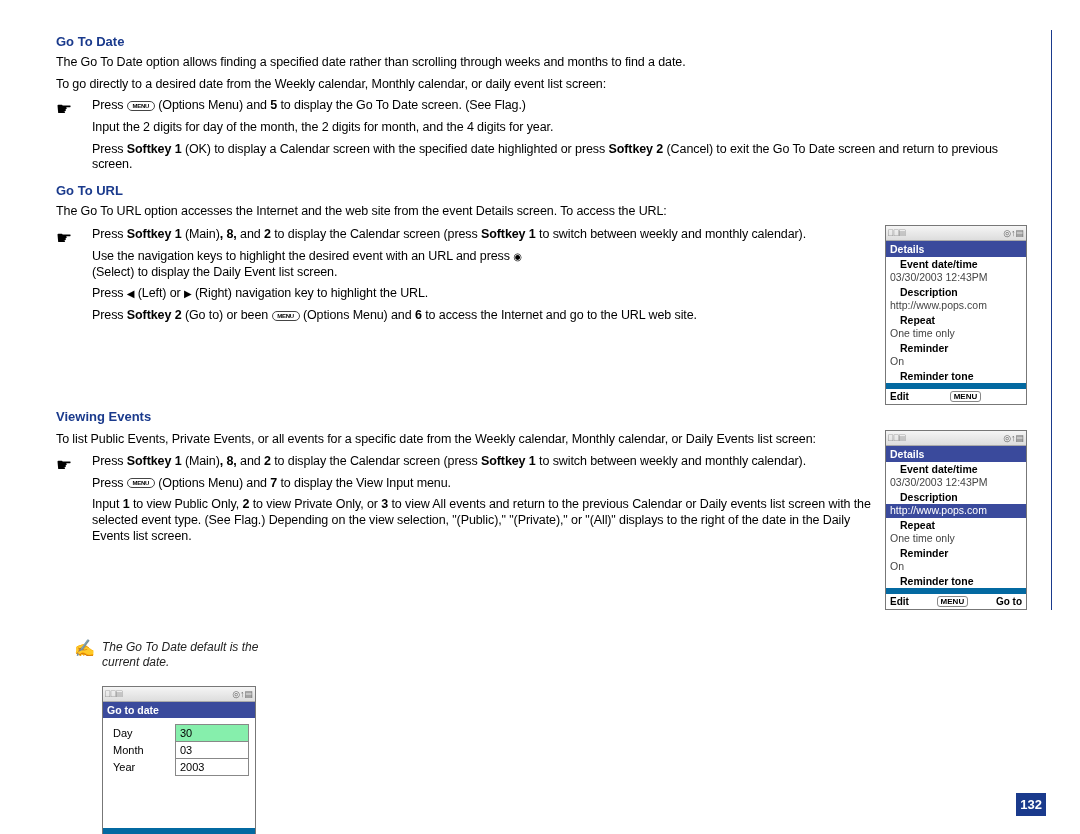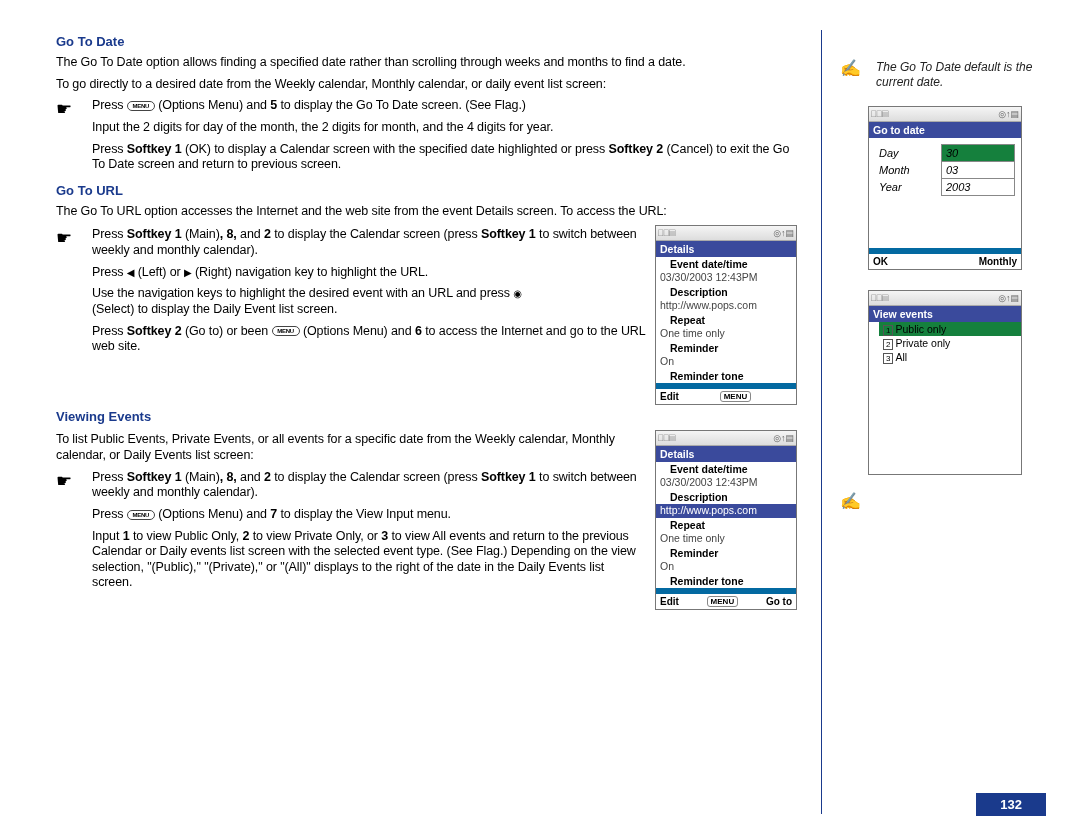--- a/index.html
+++ b/index.html
@@ -10,20 +10,21 @@
     width:1080px;
     height:834px;
     position:relative;
     box-sizing:border-box;
   }
   .page{
     display:flex;
     padding:30px 28px 20px 56px;
     box-sizing:border-box;
     height:100%;
+    flex-direction:column;
   }
   .main{
     flex:1;
     padding-right:24px;
     border-right:1.5px solid #1a3a8c;
     box-sizing:border-box;
   }
   .side{
     width:230px;
     padding-left:18px;
@@ -96,47 +97,47 @@
   .ph-row{
     padding:1px 4px;
     font-weight:bold;
     color:#000;
     margin-left:10px;
   }
   .ph-rowv{
     padding:0 4px 2px 4px;color:#444;font-weight:normal;
   }
   .ph-sel{background:#3a4a9c;color:#fff;}
-  .ph-high{background:#15803d;color:#000;}
+  .ph-high{background:#86efac;color:#000;}
   .ph-foot{
     display:flex;justify-content:space-between;align-items:center;
     border-top:6px solid #0369a1;padding:2px 4px;font-weight:bold;font-size:10px;
   }
   .ph-foot .mini-menu{
     border:1px solid #888;border-radius:3px;padding:0 3px;font-size:8px;
     font-weight:bold;
   }
   .side-note{
     display:flex;gap:10px;
   }
   .note-ic{
     width:18px;flex:0 0 18px;color:#1a3a8c;font-size:17px;line-height:1;
   }
   .note-txt{
-    font-style:italic;font-size:12px;color:#222;line-height:1.25;margin-left:8px;
+    font-style:italic;font-size:12px;color:#222;line-height:1.25;
   }
   
-  .gtd-table{width:100%;border-collapse:collapse;font-style:italic;}
+  .gtd-table{width:100%;border-collapse:collapse;}
   .gtd-table td{padding:2px 4px;font-size:11px;}
   .gtd-table .v{border:1px solid #888;min-width:34px;}
   .pagebox{
     position:absolute;
     right:34px;bottom:18px;
     background:#1a3a8c;color:#fff;font-weight:bold;
-    padding:4px 24px;font-size:13px;
+    padding:4px 4px;font-size:13px;
   }
 </style>
 </head>
 <body>
 
 <div class="page">
   <div class="main">
 
     <h4>Go To Date</h4>
     <p>The Go To Date option allows finding a specified date rather than scrolling through weeks and months to find a date.</p>
@@ -158,22 +159,22 @@
     <p>The Go To URL option accesses the Internet and the web site from the event Details screen. To access the URL:</p>
 
     <div class="col-wrap">
       <div class="col-text">
         <div class="item">
           <div class="hand">☛</div>
           <div style="flex:1">
             <p>
               <span>Press </span><b>Softkey 1</b><span> (Main)</span><b>, 8,</b><span> and </span><b>2</b><span> to display the Calendar screen (press </span><b>Softkey 1</b><span> to switch between weekly and monthly calendar).</span>
             </p>
+            <p><span>Use the navigation keys to highlight the desired event with an URL and press </span><span class="circ">◉</span><br><span> (Select) to display the Daily Event list screen.</span></p>
             <p><span>Press </span><span class="tri-l">◀</span><span> (Left) or </span><span class="tri-r">▶</span><span> (Right) navigation key to highlight the URL.</span></p>
-            <p><span>Use the navigation keys to highlight the desired event with an URL and press </span><span class="circ">◉</span><br><span> (Select) to display the Daily Event list screen.</span></p>
             <p>
               <span>Press </span><b>Softkey 2</b><span> (Go to) or been </span><span class="menu-ic">MENU</span><span> (Options Menu) and </span><b>6</b><span> to access the Internet and go to the URL web site.</span>
             </p>
           </div>
         </div>
       </div>
 
       <div class="phone">
         <div class="ph-status">
             <span>⎕⎕▤</span>

